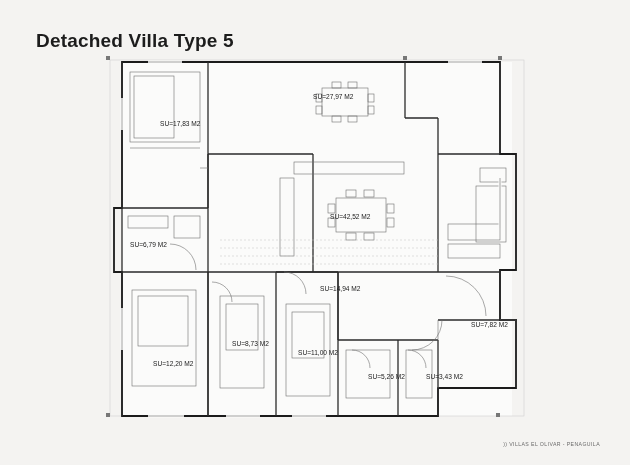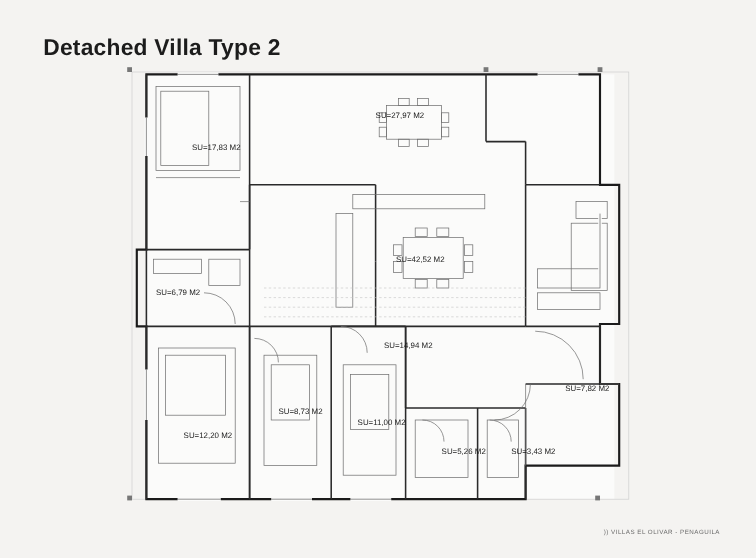--- a/index.html
+++ b/index.html
@@ -36,21 +36,21 @@
     font-size:5.2px;color:#6a6a6a;letter-spacing:.4px;
     white-space:nowrap;
   }
   svg{display:block;}
 </style>
 </head>
 <body>
 
 <div id="page">
 
-  <div id="title">Detached Villa Type 2</div>
+  <div id="title">Detached Villa Type 5</div>
 
   <div id="plan">
 
     <svg width="420" height="362" viewBox="0 0 420 362">
       <g>
         <rect x="14" y="4" width="390" height="354" fill="#fbfbfa"></rect>
       </g>
 
       <g stroke="#cfcfcf" stroke-width="0.6" fill="none">
         <rect x="2" y="2" width="414" height="356" stroke-dasharray="0"></rect>

